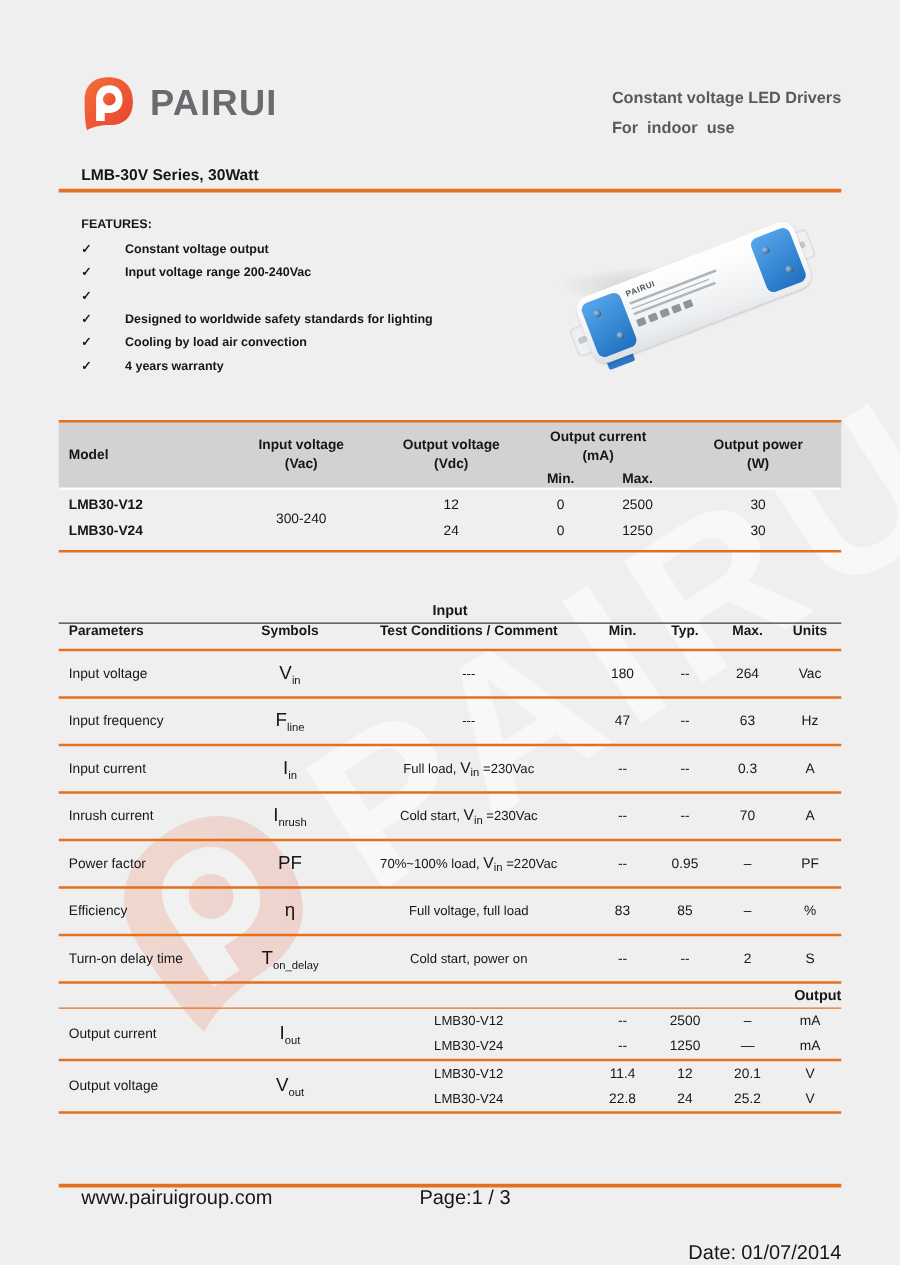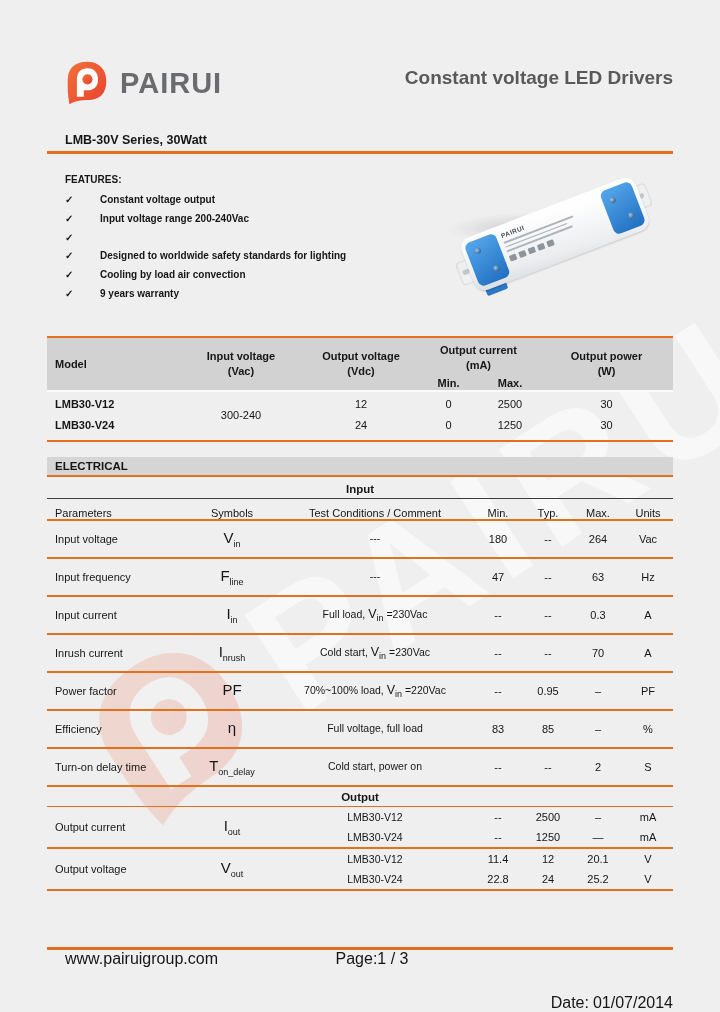--- a/index.html
+++ b/index.html
@@ -26,21 +26,21 @@
     font-size:168px; font-weight:bold; letter-spacing:12px;
     color:rgba(255,255,255,.55); white-space:nowrap;
   }
 
   .page{ position:absolute; inset:0; z-index:1; }
 
   
   .brand{ position:absolute; left:64px; top:60px; display:flex; align-items:center; gap:10px; }
   .brand-name{ font-size:29px; font-weight:bold; color:#6a6b6e; letter-spacing:1px; }
   .doc-title{ position:absolute; right:47px; top:66px; text-align:left;
-              font-size:19px; font-weight:bold; color:var(--title-gray); line-height:24px; }
+              font-size:13px; font-weight:bold; color:var(--title-gray); line-height:24px; }
   .doc-title .l2{ white-space:pre; }
 
   .series-heading{ position:absolute; left:65px; top:133px; font-size:12.5px; font-weight:bold; }
   .rule-orange{ position:absolute; left:47px; width:626px; height:2.5px; background:var(--accent); }
   .rule-top{ top:151px; }
 
   
   .features{ position:absolute; left:65px; top:174px; width:392px; font-size:10px; font-weight:bold; }
   .features-heading{ margin-bottom:6px; }
   .feature-item{ display:flex; line-height:18.8px; }
@@ -89,22 +89,22 @@
   .model-name{ text-align:left; padding-left:8px; font-weight:bold; }
   .mt-col.single{ justify-content:center; text-align:center; }
 
   
   .section-bar{ position:absolute; left:47px; top:457px; width:626px; height:20px;
     background:#d5d5d5; border-bottom:2px solid var(--accent);
     font-size:11.5px; font-weight:bold; line-height:19px; padding-left:8px; }
   .etable{ position:absolute; left:47px; top:479px; width:626px; font-size:11px; }
   .e-subhead{ height:20px; line-height:20px; text-align:center; font-weight:bold; font-size:11.5px; }
   .e-subhead.input{ border-bottom:1px solid #3c3c3c; }
-  .e-subhead.output{ border-bottom:1.5px solid var(--accent); }
-  .e-cols{ display:flex; height:22px; align-items:flex-end; font-weight:normal; border-bottom:2px solid var(--accent); }
+  .e-subhead.output{ border-bottom:1.5px solid var(--accent);text-align:right; }
+  .e-cols{ display:flex; height:22px; align-items:flex-start; font-weight:bold; border-bottom:2px solid var(--accent); }
   .w-param{ width:140px; padding-left:8px; }
   .w-sym{ width:90px; text-align:center; }
   .w-cond{ width:196px; text-align:center; }
   .w-n{ width:50px; text-align:center; }
   .e-row{ display:flex; align-items:center; height:38px; border-bottom:2px solid var(--accent); }
   .sym{ font-size:15px; }
   .sym sub, .cond sub{ font-size:9px; }
   .cond .cs{ font-size:12.5px; }
   .cond{ font-size:10.5px; }
   .e-group{ display:flex; align-items:center; border-bottom:2px solid var(--accent); }
@@ -147,20 +147,21 @@
     <svg width="46" height="46" viewBox="0 0 100 100">
       <path d="M12 96 C8 80 8 60 8 44 C8 18 24 4 50 4 C76 4 92 20 92 46 C92 72 78 87 52 87 C38 87 22 90 12 96 Z" fill="url(#lg)"></path>
       <path d="M28 80 L28 42 C28 26 38 18 51 18 C66 18 74 28 74 43 C74 58 64 66 51 66 L43 66 L43 80 Z" fill="#ffffff"></path>
       <circle cx="51" cy="42" r="11" fill="url(#lg)"></circle>
     </svg>
     <span class="brand-name">PAIRUI</span>
   </div>
 
   <div class="doc-title">
     <div class="l1">Constant voltage LED Drivers</div>
+    <div class="l2">For  indoor  use</div>
   </div>
 
   <div class="series-heading">LMB-30V Series, 30Watt</div>
   <div class="rule-orange rule-top"></div>
 
   <div class="features">
     <div class="features-heading">FEATURES:</div>
     <div class="feature-item">
       <span class="check">✓</span>
       <span class="ftext">Constant voltage output</span>
@@ -175,21 +176,21 @@
     <div class="feature-item">
       <span class="check">✓</span>
       <span class="ftext">Designed to worldwide safety standards for lighting</span>
     </div>
     <div class="feature-item">
       <span class="check">✓</span>
       <span class="ftext">Cooling by load air convection</span>
     </div>
     <div class="feature-item">
       <span class="check">✓</span>
-      <span class="ftext">9 years warranty</span>
+      <span class="ftext">4 years warranty</span>
     </div>
   </div>
 
   <div class="product-photo">
     <div class="dev-shadow"></div>
     <div class="device">
       <div class="dev-tab left">
           <span class="slot"></span>
         </div>
       <div class="dev-tab right">
@@ -267,21 +268,20 @@
         <div class="mt-val">2500</div>
         <div class="mt-val">1250</div>
       </div>
       <div class="mt-col c-pw">
         <div class="mt-val">30</div>
         <div class="mt-val">30</div>
       </div>
     </div>
   </div>
 
-  <div class="section-bar">ELECTRICAL</div>
 
   <div class="etable">
     <div class="e-subhead input">Input</div>
 
     <div class="e-cols">
       <div class="w-param">Parameters</div>
       <div class="w-sym">Symbols</div>
       <div class="w-cond">Test Conditions / Comment</div>
       <div class="w-n">Min.</div>
       <div class="w-n">Typ.</div>

